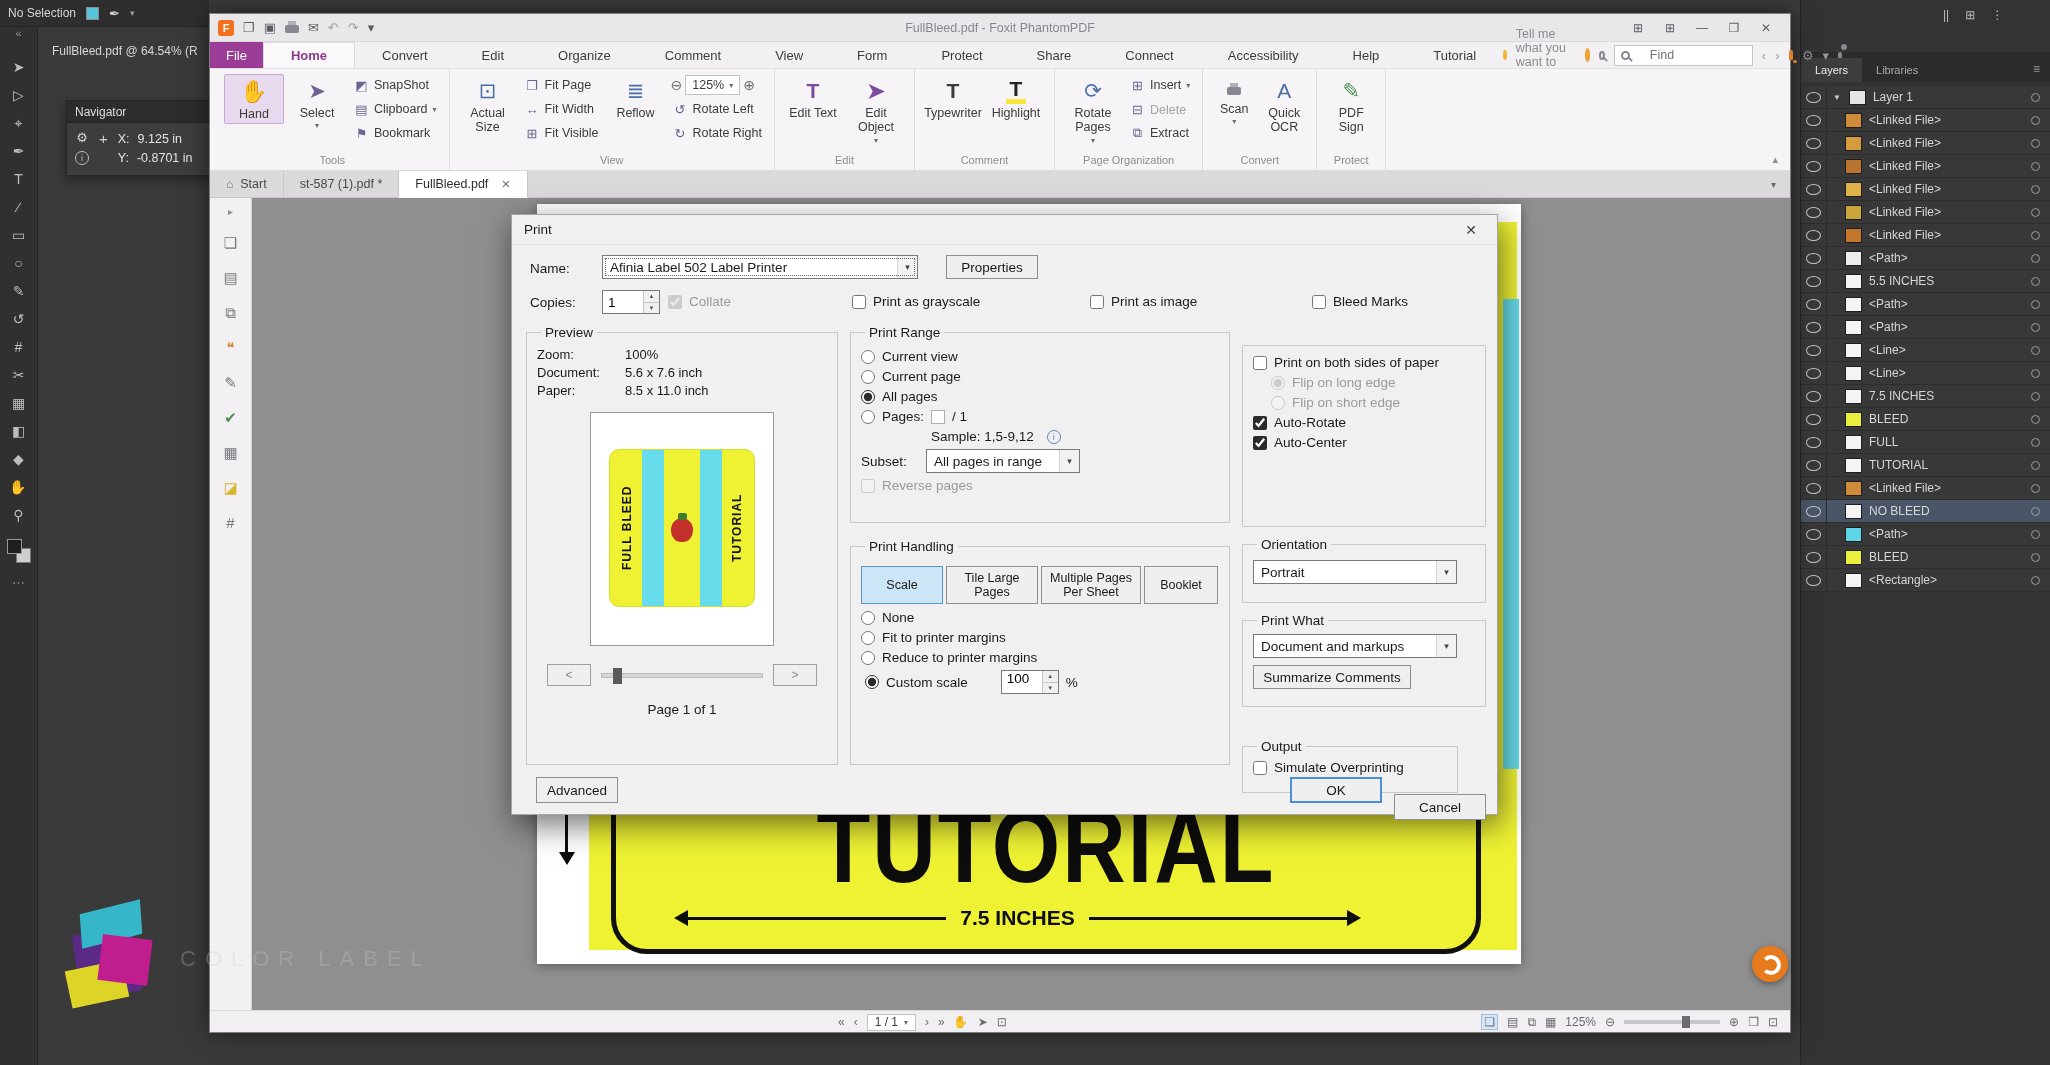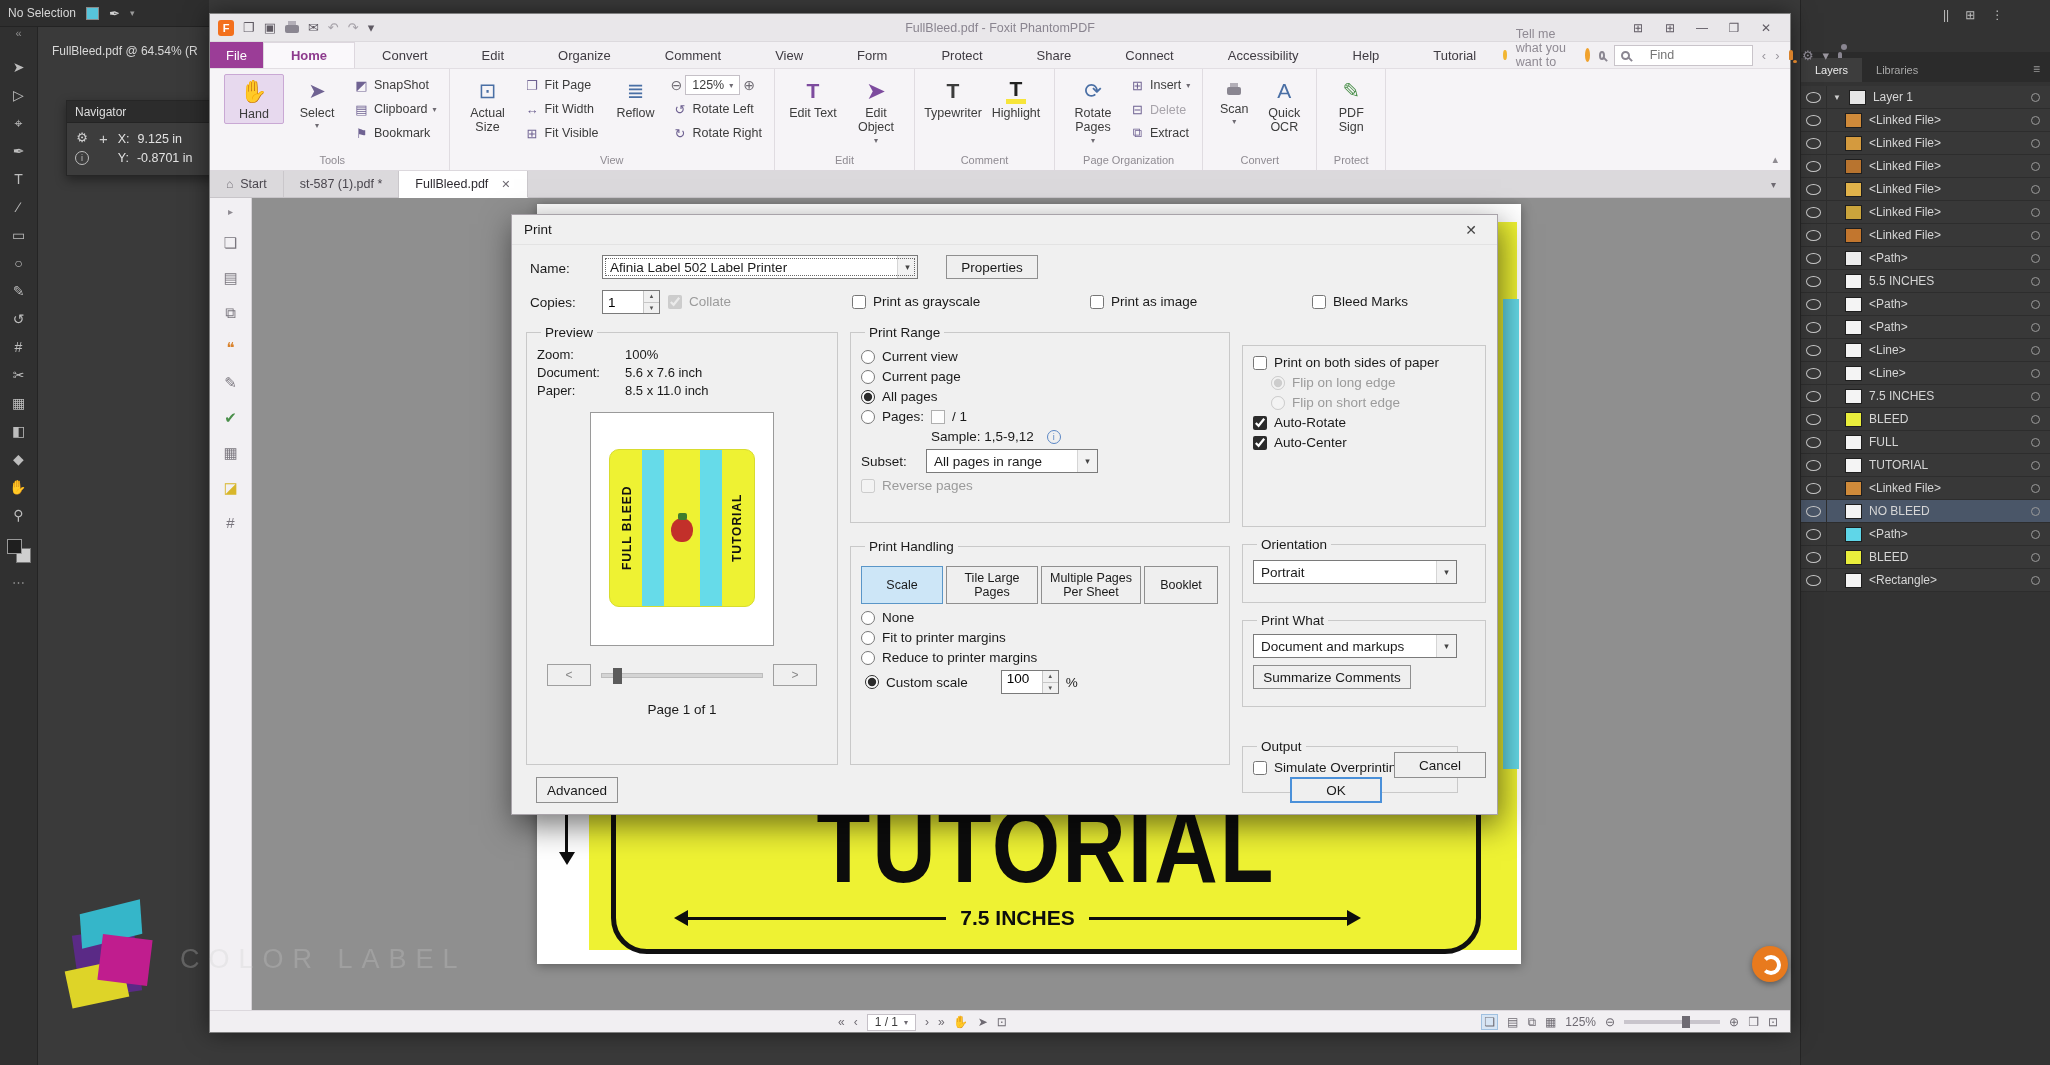--- a/index.html
+++ b/index.html
@@ -64,21 +64,21 @@
 
   
   .logo { position:absolute; left:68px; top:903px; z-index:60; display:flex; align-items:center; gap:20px; }
   .logo-mark { width:92px; height:110px; position:relative; }
   .lm { position:absolute; }
   .lm1 { left:8px; top:28px; width:62px; height:64px; background:#5a2a86; transform:rotate(-8deg); }
   .lm2 { left:12px; top:4px; width:62px; height:34px; background:#35b6c9; transform:rotate(-14deg) skewX(-10deg); }
   .lm3 { left:32px; top:34px; width:50px; height:46px; background:#c01d8e; transform:rotate(7deg); }
   .lm4 { left:0px; top:62px; width:58px; height:38px; background:#ded428; transform:rotate(-12deg); }
   .logo-l1 { font-size:45px; font-weight:bold; letter-spacing:3px; color:rgba(205,205,205,.78); }
-  .logo-l2 { font-size:27px; letter-spacing:9px; color:rgba(205,205,205,.28); margin-top:2px; }
+  .logo-l2 { font-size:22px; letter-spacing:9px; color:rgba(205,205,205,.28); margin-top:2px; }
 
   
   .fx-window { position:absolute; left:209px; top:13px; width:1582px; height:1020px;
     background:#f2f0f3; border:1px solid #7f7f7f; box-shadow:0 0 22px rgba(0,0,0,.5); z-index:10; }
   .fx-title { position:absolute; left:0; top:0; right:0; height:28px; background:#e9e7ea;
     display:flex; align-items:center; padding:0 8px; gap:9px; border-bottom:1px solid #dcd9dd; }
   .fx-logo { width:16px; height:16px; background:#f3701d; border-radius:3px; color:#fff; font-size:11px;
     font-weight:bold; display:flex; align-items:center; justify-content:center; }
   .qat { color:#5f5a63; font-size:13px; }
   .qat.dim { color:#a6a2a9; }
@@ -808,21 +808,21 @@
           </label>
           <input class="pages-inp" disabled="" value="1 - 1" style="">
           <span>/ 1</span>
         </div>
         <div class="rrow" style="margin-left:70px">
           <span>Sample: 1,5-9,12</span>
           <span class="inf">i</span>
         </div>
         <div class="rrow">
           <span style="width:58px">Subset:</span>
-          <span class="combo" style="width:172px">
+          <span class="combo" style="width:154px">
             <span>All pages in range</span>
             <span class="caret">▾</span>
           </span>
         </div>
         <label class="rrow">
           <input type="checkbox" disabled="" style="">
             <span class="dis">Reverse pages</span>
         </label>
       </fieldset>
 
@@ -907,21 +907,21 @@
       <fieldset style="left:730px;top:524px;width:216px;height:54px">
         <legend>Output</legend>
         <label class="rrow" style="margin-top:2px">
           <input type="checkbox" style="">
             <span>Simulate Overprinting</span>
         </label>
       </fieldset>
 
       <span class="wbtn abs" style="left:24px;top:562px;width:82px">Advanced</span>
       <span class="wbtn default abs" style="left:778px;top:562px;width:92px">OK</span>
-      <span class="wbtn abs" style="left:882px;top:537px;width:92px">Cancel</span>
+      <span class="wbtn abs" style="left:882px;top:579px;width:92px">Cancel</span>
     </div>
 
     <div class="fx-status">
       <div class="st-left">
         <span class="stg">«</span>
         <span class="stg">‹</span>
         <span class="pagebox">
           <span>1 / 1</span>
           <span style="font-size:8px;color:#6e6a72">▾</span>
         </span>

